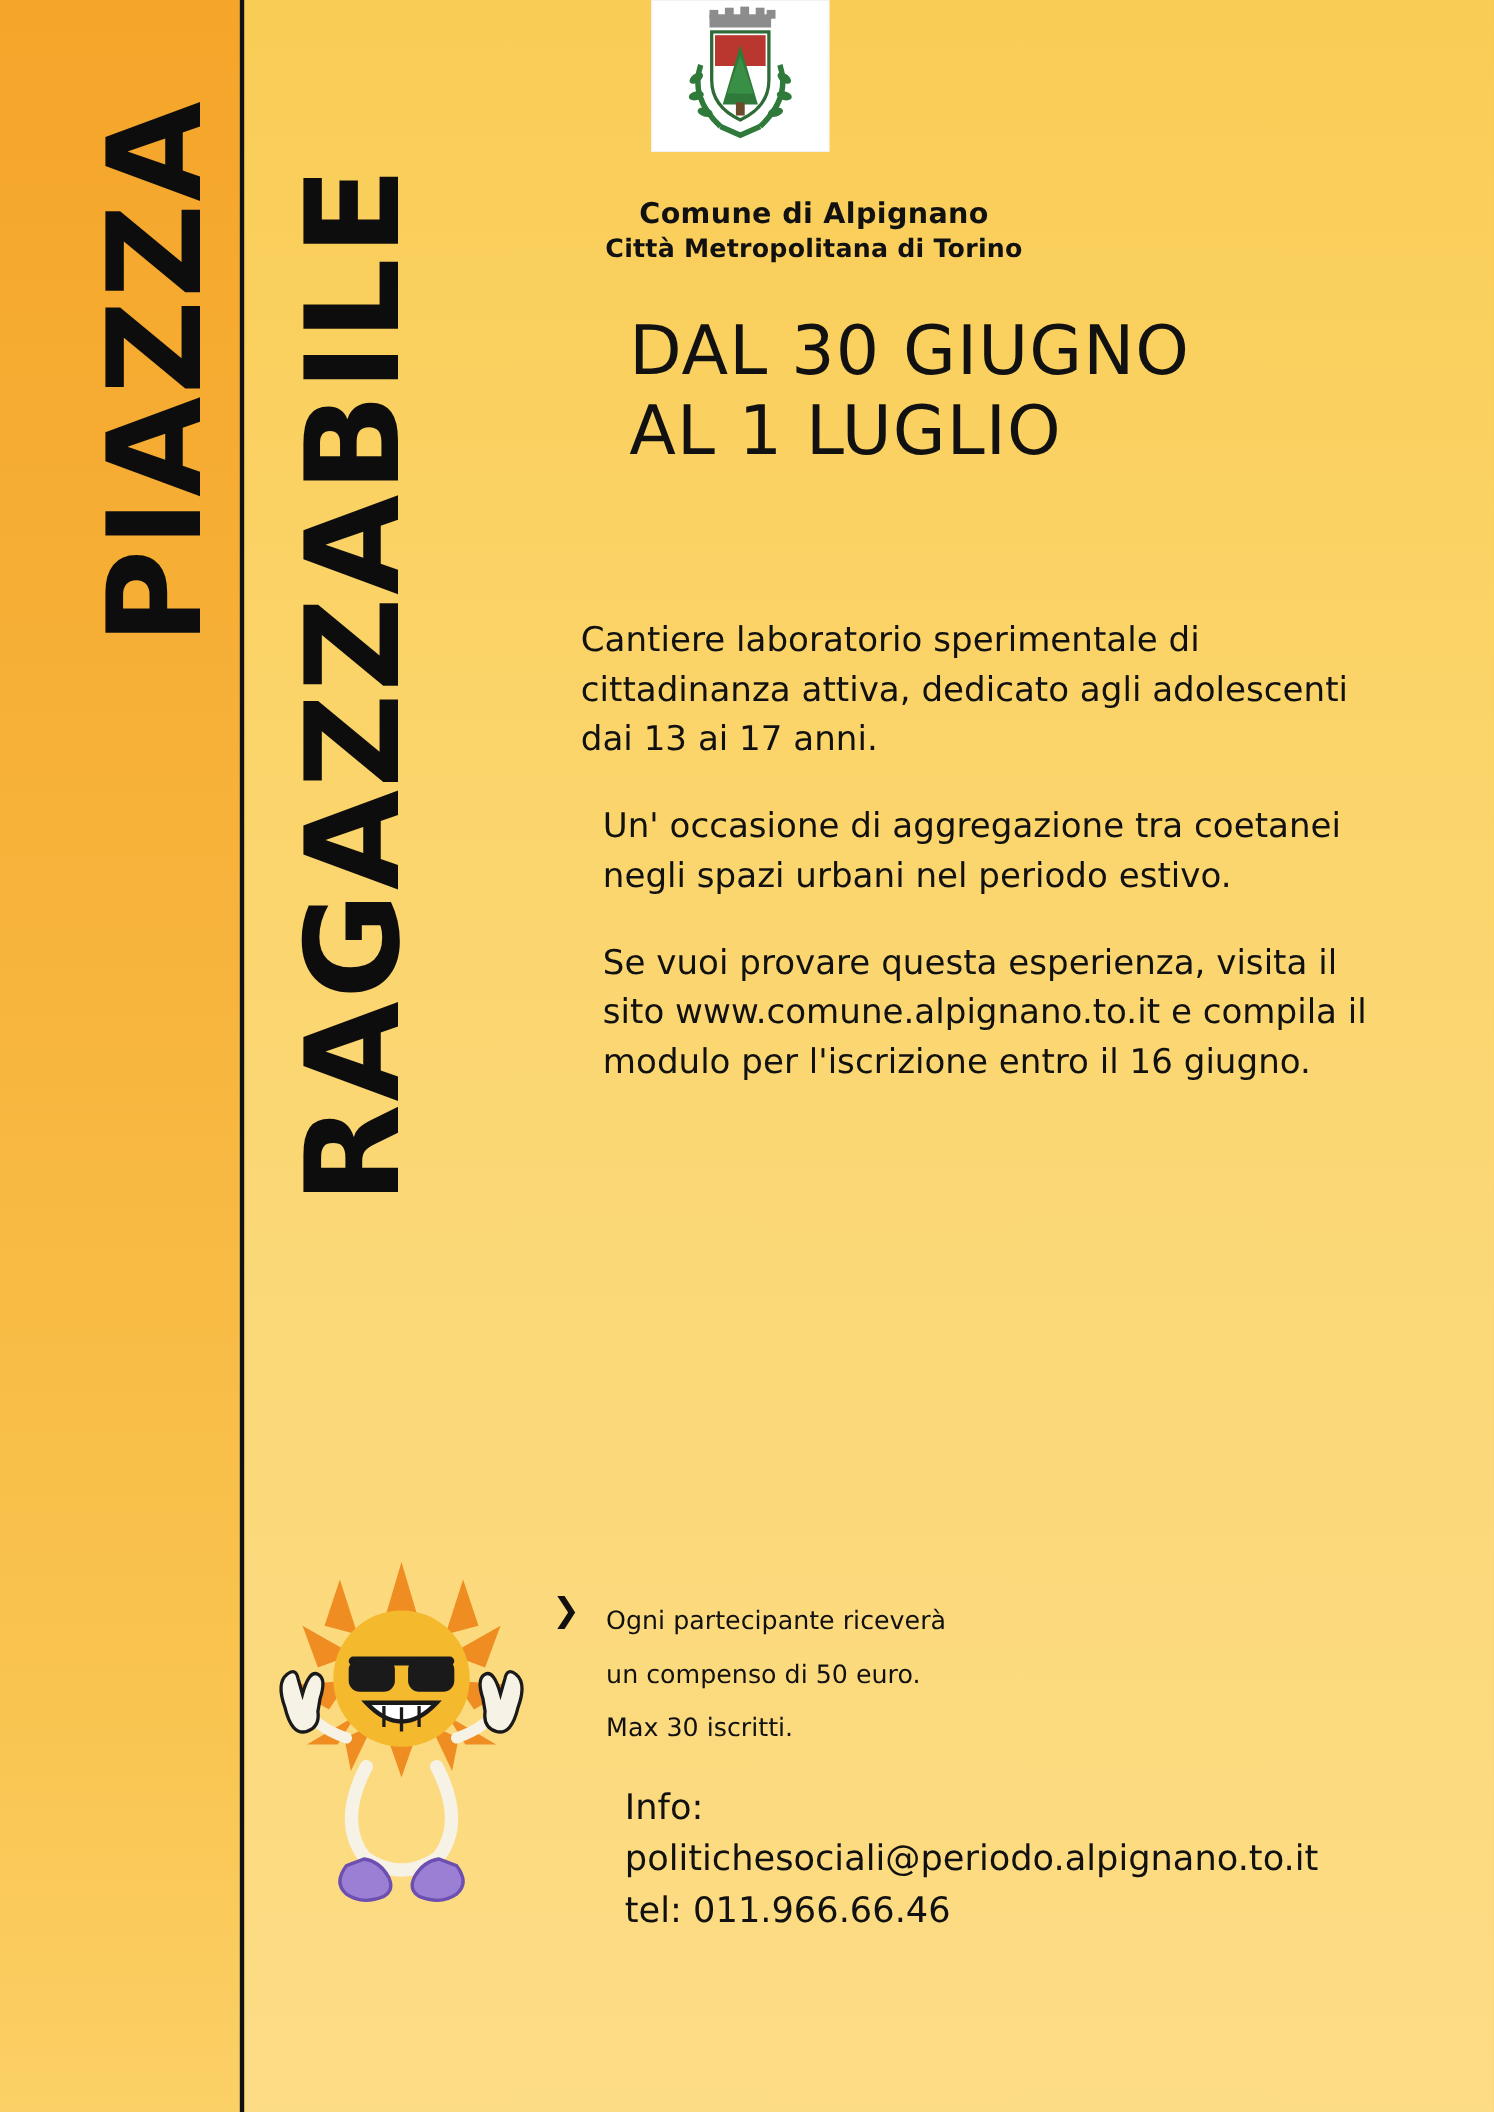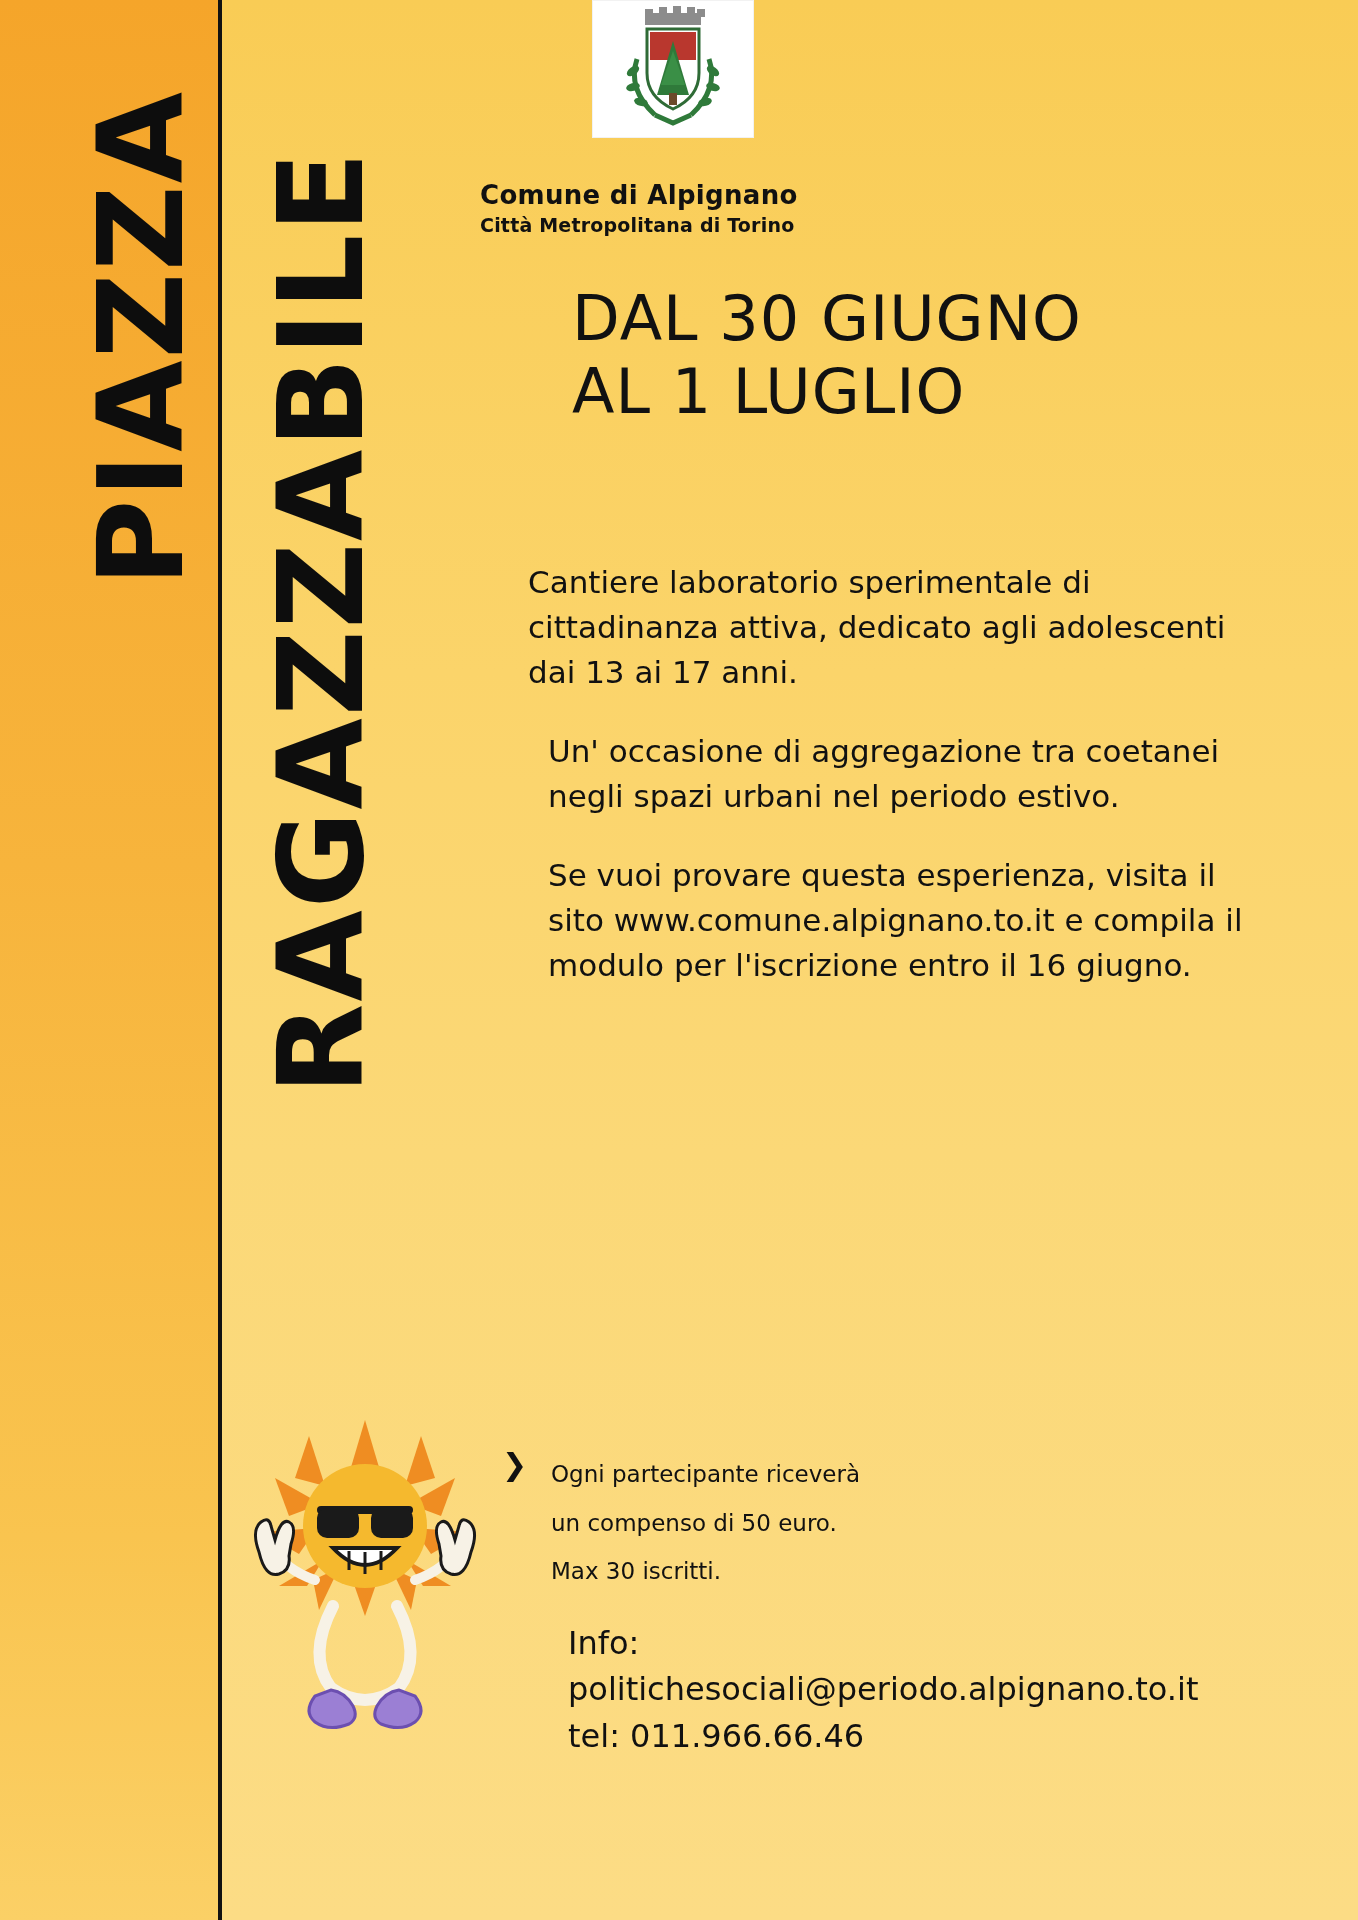--- a/index.html
+++ b/index.html
@@ -72,30 +72,31 @@
     background: #ffffff;
     border: 1px solid #f2f2f2;
   }
   .crest svg { display: block; }
 
   .org-block {
     position: absolute;
     left: 480px;
     top: 180px;
     width: 520px;
+    text-align: center;
   }
   .org-line1 {
     font-size: 26px;
     font-weight: 600;
     color: #111;
     letter-spacing: .3px;
     margin: 0 0 4px 0;
   }
   .org-line2 {
-    font-size: 19px;
+    font-size: 23px;
     font-weight: 600;
     color: #111;
     letter-spacing: .2px;
     margin: 0;
   }
 
   .headline {
     position: absolute;
     left: 572px;
     top: 282px;

